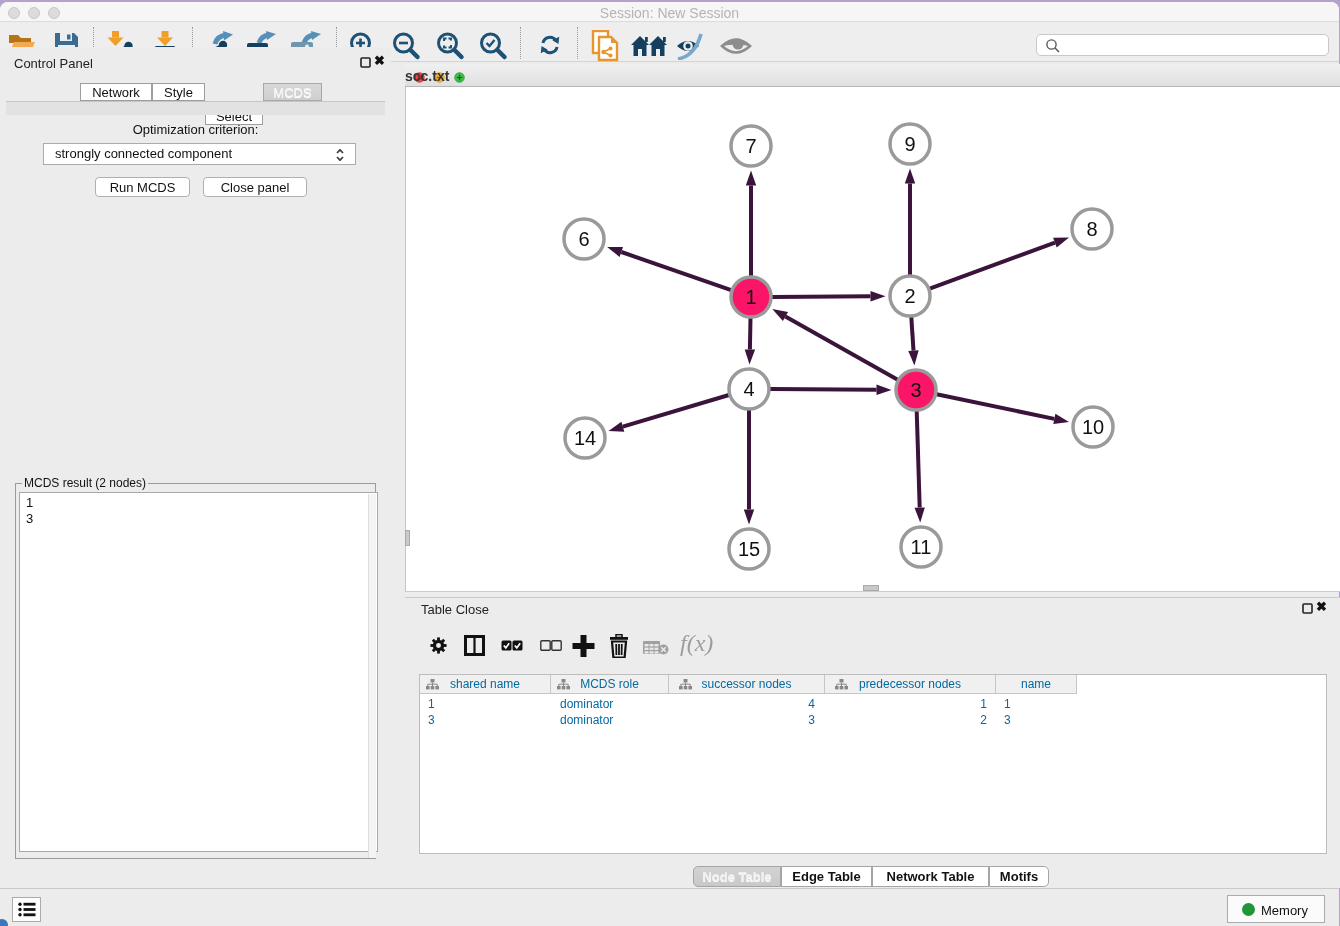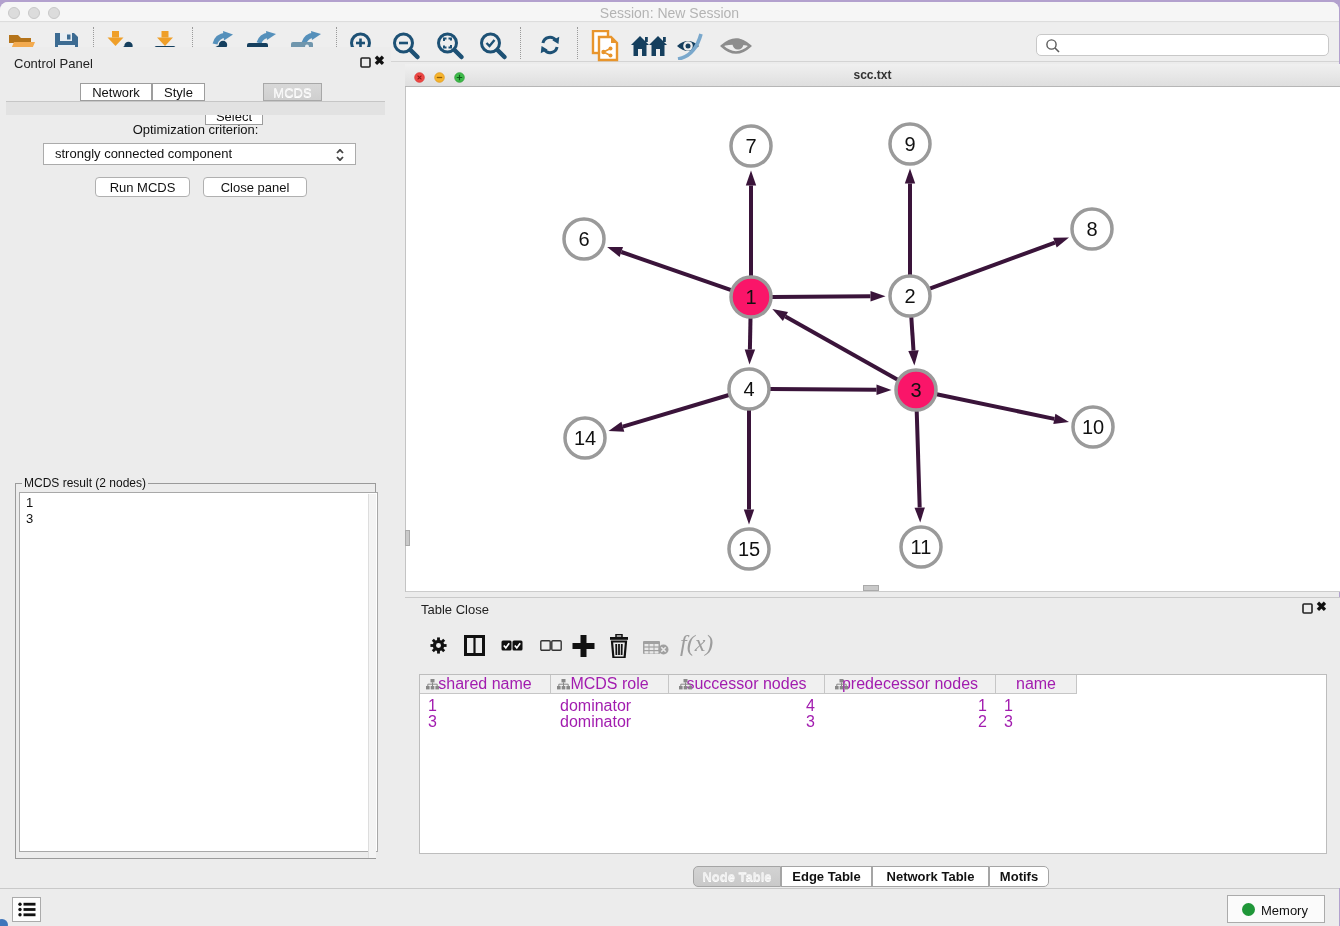--- a/index.html
+++ b/index.html
@@ -52,30 +52,30 @@
      font-size:12px; color:#111; padding:0 2px; }
   #mcds-inner { position:absolute; left:3px; top:8px; width:359px; height:360px;
      background:#fff; border:1px solid #a8a8a8; font-size:13px; color:#111; }
   #mcds-scroll { position:absolute; right:1px; top:1px; width:8px; height:364px;
      background:#f4f4f4; border-left:1px solid #ddd; }
   
   #netwin { position:absolute; left:405px; top:62px; width:935px; height:528px;
      background:#fff; box-shadow: inset 1px 0 0 #c4c4c4, inset 0 -1px 0 #cccccc; }
   #net-titlebar { position:absolute; left:0; top:0; width:100%; height:23px;
      background:linear-gradient(#f0f0f0,#dfdfdf); border-bottom:1px solid #b6b6b6; }
-  #net-title { position:absolute; width:100%; top:4px; text-align:center;
-     font-size:12px; font-weight:bold; color:#333; }
+  #net-title { position:absolute; width:100%; top:4px; text-align:left;
+     font-size:14px; font-weight:bold; color:#333; }
   
   #tpanel { position:absolute; left:405px; top:595px; width:935px; height:291px;
      background:#ececec; border-top:1px solid #c9c9c9; }
   #tp-title { position:absolute; left:16px; top:4px; font-size:13px; color:#222; }
   #tp-toolbar { position:absolute; left:13px; top:30px; width:909px; height:38px;
      background:transparent; }
   #ttable { position:absolute; left:14px; top:76px; width:908px; height:180px;
-     background:#fff; border:1px solid #bdbdbd; font-size:16px; color:#a21caf; }
+     background:#fff; border:1px solid #bdbdbd; font-size:12px; color:#0369a1; }
   .th { position:absolute; top:0; height:19px; background:#f0f0f0;
      border-right:1px solid #c6c6c6; border-bottom:1px solid #c6c6c6;
      text-align:center; line-height:18px; }
   .btabs { position:absolute; font-size:13px; font-weight:bold; }
   .btab { position:absolute; height:21px; background:#fff; border:1px solid #a5a5a5;
      text-align:center; line-height:20px; color:#111; }
   .btab.active { background:linear-gradient(#d3d3d3,#c9c9c9); color:#f0f0f0;
      text-shadow:0 1px 0 #fff; }
   
   #statusbar { position:absolute; left:0; top:886px; width:100%; height:38px;

